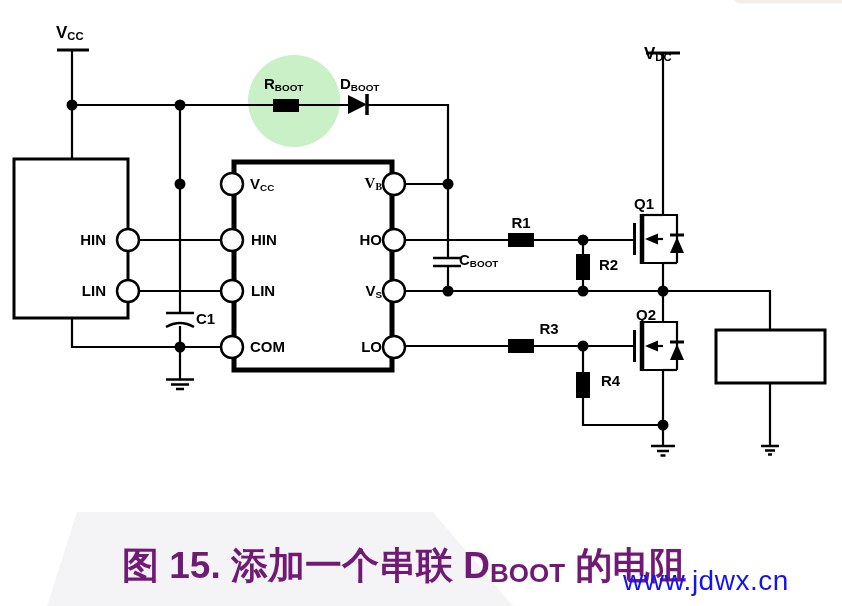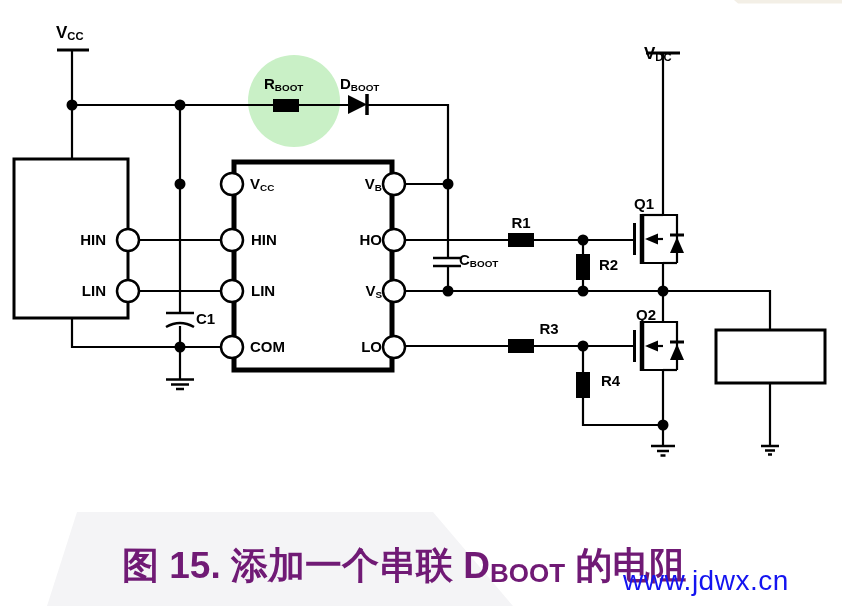--- a/index.html
+++ b/index.html
@@ -203,21 +203,21 @@
   <div class="lbl" style="left:459px; top:252px;"><span>C</span><span class="sub">BOOT</span></div>
 
   <div class="lbl ralign" style="left:58px; top:232px; width:48px;">HIN</div>
   <div class="lbl ralign" style="left:58px; top:283px; width:48px;">LIN</div>
 
   <div class="lbl" style="left:250px; top:176px;"><span>V</span><span class="sub">CC</span></div>
   <div class="lbl" style="left:251px; top:232px;"><span>HIN</span><span class="sub"></span></div>
   <div class="lbl" style="left:251px; top:283px;"><span>LIN</span><span class="sub"></span></div>
   <div class="lbl" style="left:250px; top:339px;"><span>COM</span><span class="sub"></span></div>
 
-  <div class="lbl ralign" style="left:326px; top:176px; width:56px;"><span>V</span><span class="sub">B</span></div>
+  <div class="lbl ralign" style="left:326px; top:176px; width:56px;font-family:Liberation Serif, serif;"><span>V</span><span class="sub">B</span></div>
   <div class="lbl ralign" style="left:326px; top:232px; width:56px;"><span>HO</span><span class="sub"></span></div>
   <div class="lbl ralign" style="left:326px; top:283px; width:56px;"><span>V</span><span class="sub">S</span></div>
   <div class="lbl ralign" style="left:326px; top:339px; width:56px;"><span>LO</span><span class="sub"></span></div>
 
   <div class="lbl" style="left:196px; top:311px;">C1</div>
   <div class="lbl calign" style="left:508px; top:215px; width:26px;">R1</div>
   <div class="lbl" style="left:599px; top:257px;">R2</div>
   <div class="lbl calign" style="left:536px; top:321px; width:26px;">R3</div>
   <div class="lbl" style="left:601px; top:373px;">R4</div>
   <div class="lbl" style="left:634px; top:196px;">Q1</div>

